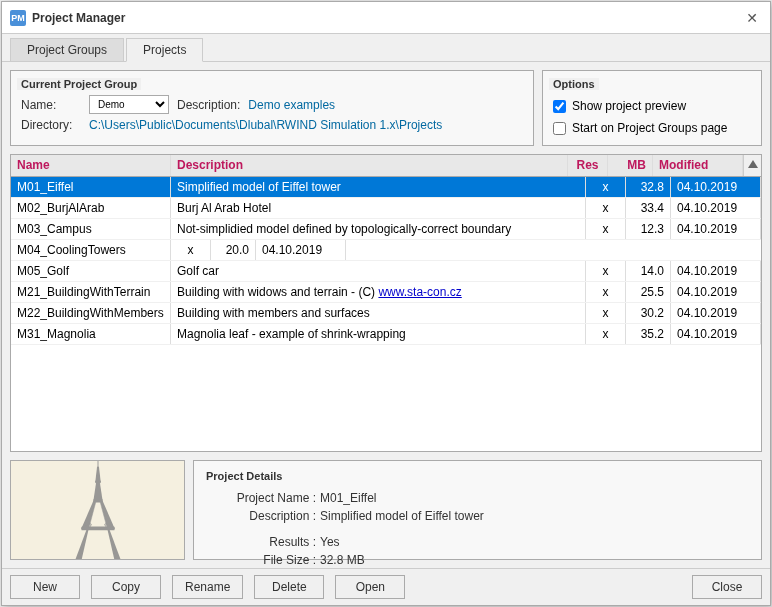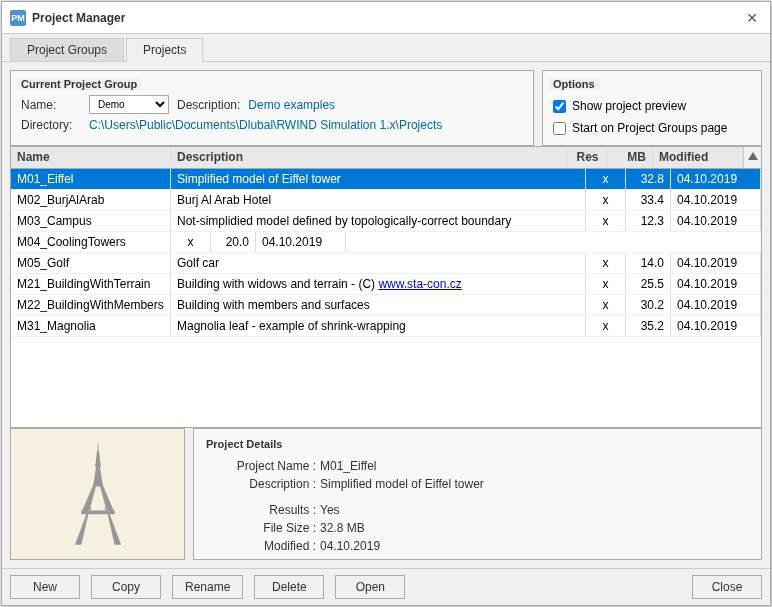--- a/index.html
+++ b/index.html
@@ -86,20 +86,21 @@
       background: #f0f0f0;
       border-bottom: 1px solid #f0f0f0;
       margin-bottom: -1px;
       z-index: 1;
     }
     .content-area {
       flex: 1;
       padding: 8px;
       display: flex;
       flex-direction: column;
+      gap: 8px;
       overflow: hidden;
     }
     .top-row {
       display: flex;
       gap: 8px;
     }
     .group-box {
       border: 1px solid #aaa;
       background: #f8f8f8;
       padding: 6px 10px;
@@ -172,21 +173,21 @@
       flex: 1;
       overflow: hidden;
       display: flex;
       flex-direction: column;
     }
     .table-header {
       display: flex;
       background: #e8e8e8;
       border-bottom: 1px solid #aaa;
       font-weight: 600;
-      color: #404040;
+      color: #be185d;
     }
     .table-header .col, .table-row .col {
       padding: 3px 6px;
       border-right: 1px solid #ddd;
       overflow: hidden;
       white-space: nowrap;
       font-size: 12px;
     }
     .col-name { width: 160px; min-width: 160px; }
     .col-desc { flex: 1; }
@@ -205,21 +206,21 @@
     .table-row.selected { background: #0078d7; color: white; }
     .table-row.selected .col { color: white; }
     .scrollbar-cell {
       width: 18px;
       border-left: 1px solid #ccc;
       background: #f0f0f0;
     }
     .bottom-row {
       display: flex;
       gap: 8px;
-      height: 132px;
+      height: 100px;
     }
     .preview-box {
       width: 175px;
       border: 1px solid #aaa;
       background: #f5f0e0;
       display: flex;
       align-items: center;
       justify-content: center;
       overflow: hidden;
     }

